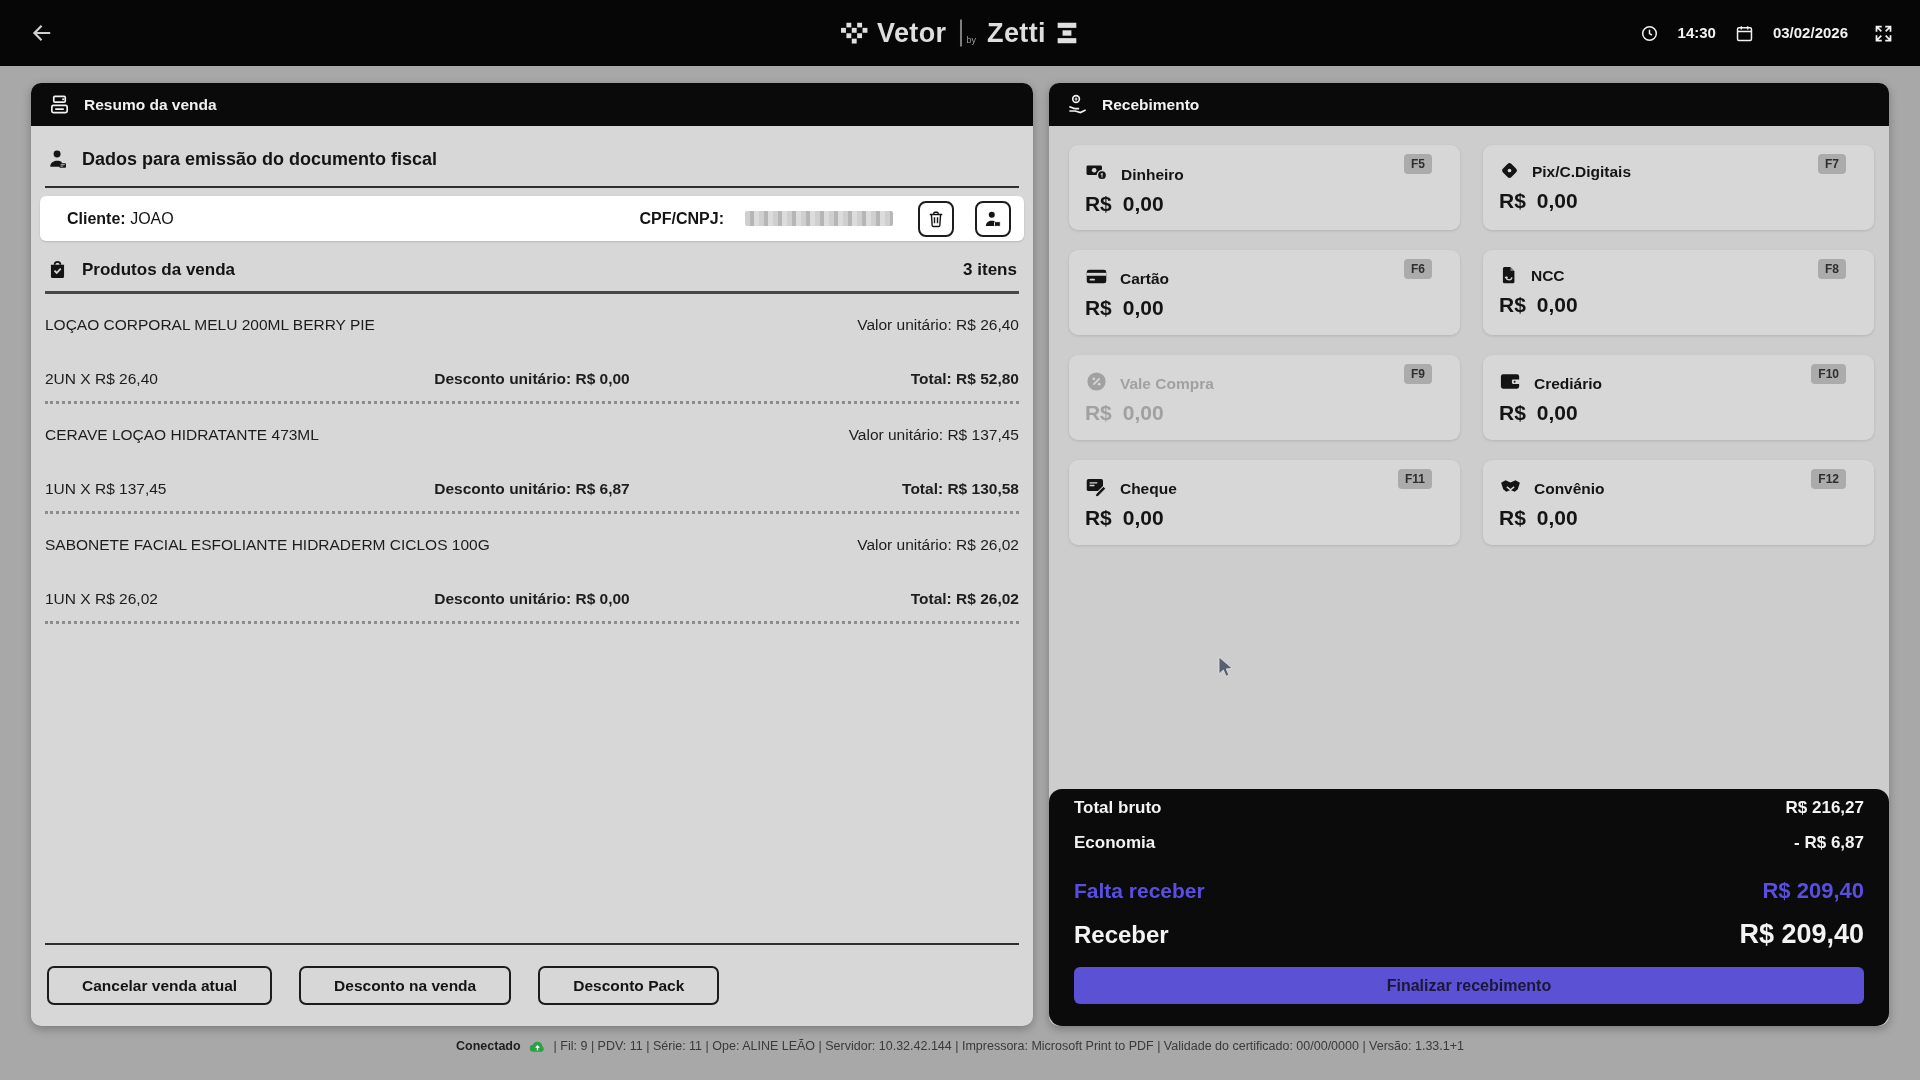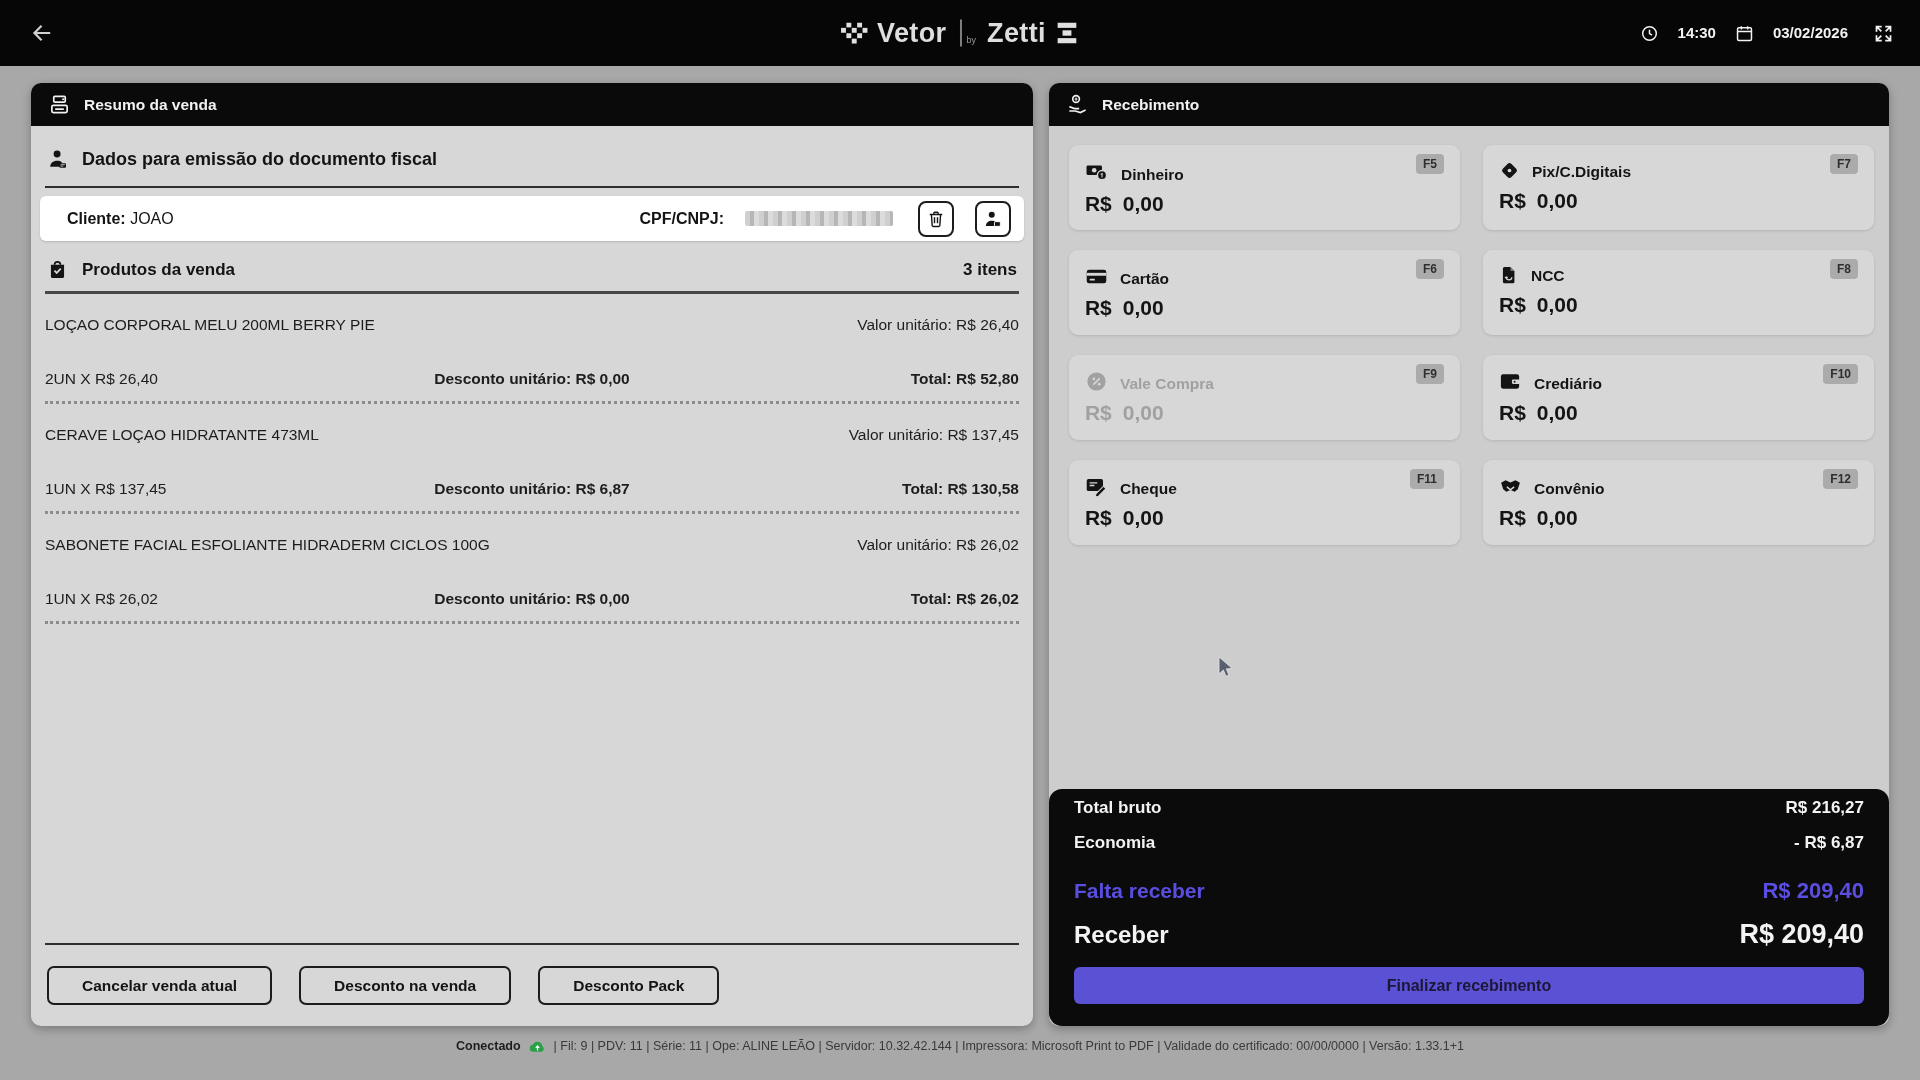--- a/index.html
+++ b/index.html
@@ -49,21 +49,21 @@
   .pdots{margin-top:13px;border-top:3px dotted #8c8c8c;height:0}
   .bottom-group{margin-top:auto}
   hr.bottomline{border:none;border-top:2px solid #2e2e2e}
   .actions{display:flex;gap:27px;margin:21px 0;padding-left:2px}
   .action-btn{height:39px;padding:0 33px;background:transparent;border:2px solid #1c1c1c;border-radius:7px;
     font-size:15.5px;font-weight:700;color:#141414;font-family:inherit;cursor:pointer}
   
   .right-body{flex:1;padding:19px 15px 0 20px}
   .tiles{display:grid;grid-template-columns:1fr 1fr;gap:20px 23px}
   .tile{position:relative;height:85px;background:#d7d7d7;border-radius:9px;padding:15px 16px 0;color:#141414;cursor:pointer;--cut:#d7d7d7;box-shadow:0 1px 3px rgba(0,0,0,.12)}
-  .tkey{position:absolute;top:9px;right:16px;background:#ababab;color:#2e2e2e;font-size:12px;font-weight:700;padding:3px 7px;border-radius:4px}
+  .tkey{position:absolute;top:9px;right:28px;background:#ababab;color:#2e2e2e;font-size:12px;font-weight:700;padding:3px 7px;border-radius:4px}
   .trow1{display:flex;align-items:flex-end;gap:12px}
   .tlabel{font-size:15.5px;font-weight:700}
   .tvalue{margin-top:8px;font-size:21px;font-weight:700;display:flex;gap:11px}
   .tile.disabled{color:#a1a1a1;cursor:default}
   .tile.disabled .tlabel,.tile.disabled .tvalue{color:#a1a1a1}
   .totals{background:#0b0b0b;border-radius:13px;padding:9px 25px 22px;color:#f3f3f3}
   .trow{display:flex;justify-content:space-between;align-items:baseline;font-size:17px;font-weight:700}
   .trow+.trow{margin-top:15px}
   .trow.falta{margin-top:25px;font-size:21px}
   .trow.falta .tval{font-size:22px}

